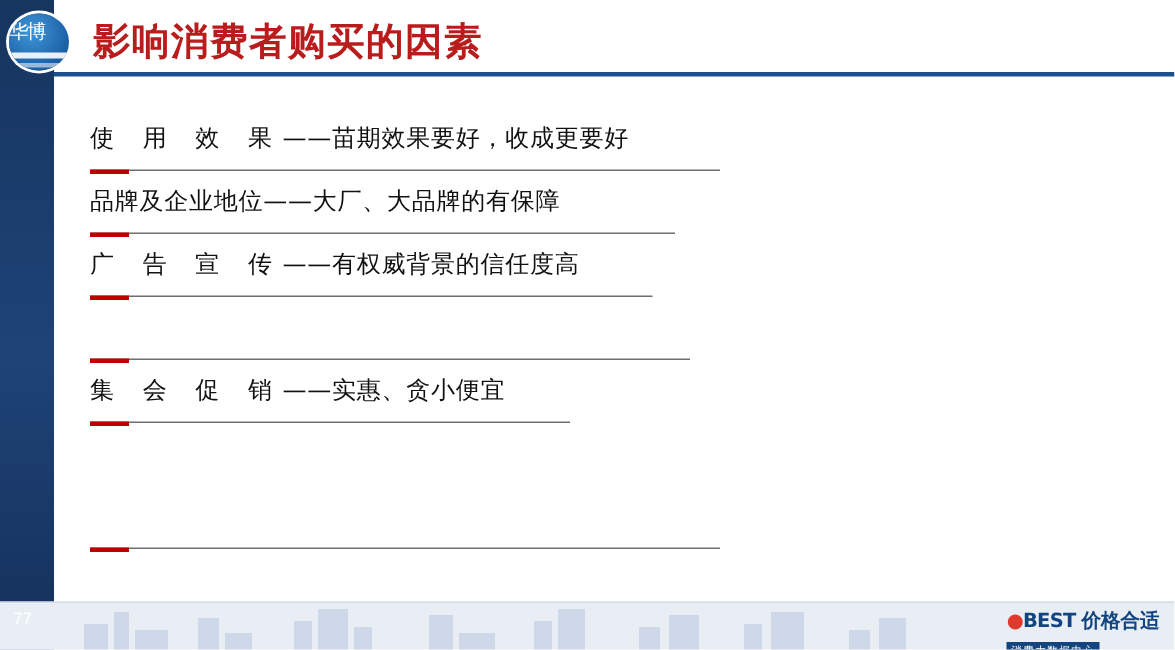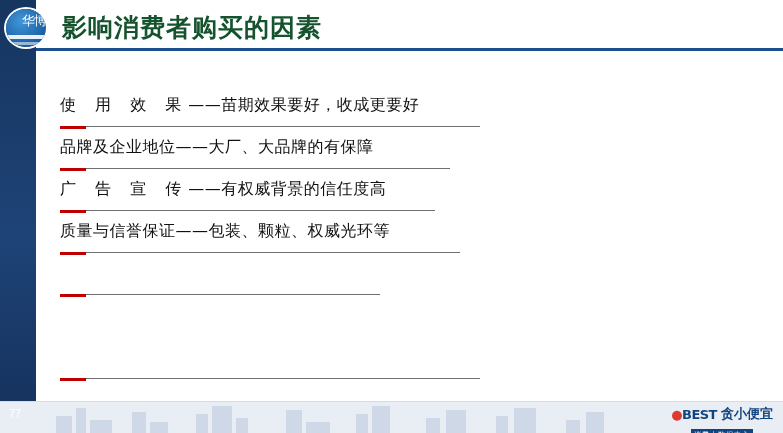--- a/index.html
+++ b/index.html
@@ -48,21 +48,21 @@
     background: #1f6fb8;
     background: radial-gradient(circle at 38% 32%, #3f97d8 0%, #1b5fa5 70%, #16508e 100%);
     box-shadow: 0 0 0 2px #ffffff;
     overflow: hidden;
   }
   .header-logo .glyph {
     position: absolute;
     left: 0;
     top: 3px;
     width: 40px;
-    text-align: right;
+    text-align: left;
     font-size: 13px;
     color: #ffffff;
     font-family: "Liberation Serif", serif;
     letter-spacing: -1px;
   }
   .header-logo .band {
     position: absolute;
     left: 0;
     bottom: 8px;
     width: 40px;
@@ -78,38 +78,38 @@
     height: 3px;
     background: #ffffff;
     opacity: .55;
   }
   .header-title {
     position: absolute;
     left: 62px;
     top: 11px;
     font-size: 25px;
     font-weight: bold;
-    color: #14532d;
+    color: #b91c1c;
     font-family: "DejaVu Sans", sans-serif;
     letter-spacing: 1px;
     white-space: nowrap;
   }
   .header-rule {
     position: absolute;
     left: 36px;
     top: 48px;
     width: 747px;
     height: 3px;
     background: #1b4f8f;
   }
   
   .body-area {
     position: absolute;
     left: 36px;
-    top: 69px;
+    top: 56px;
     width: 747px;
     height: 345px;
   }
   .line {
     position: absolute;
     left: 24px;
     width: 690px;
     height: 34px;
   }
   .line .text {
@@ -171,21 +171,21 @@
     top: 407px;
     font-size: 11px;
     color: #ffffff;
     font-family: "Liberation Sans", sans-serif;
   }
   .brand {
     position: absolute;
     right: 10px;
     top: 405px;
     height: 24px;
-    text-align: center;
+    text-align: left;
   }
   .brand .b-row {
     display: flex;
     align-items: center;
     justify-content: flex-end;
   }
   .brand .b-mark {
     font-size: 13px;
     font-weight: bold;
     color: #12457f;
@@ -244,26 +244,26 @@
       <div class="redbar"></div>
     </div>
 
     <div class="line" style="top:110px">
       <div class="text"><span class="sp">广  告  宣  传</span><span>——</span><span>有权威背景的信任度高</span></div>
       <div class="underline" style="width:375px"></div>
       <div class="redbar"></div>
     </div>
 
     <div class="line" style="top:152px">
-      <div class="text"><span>质量与信誉保证</span><span>——</span><span>包装、颗粒、权威光环等</span></div>
       <div class="underline" style="width:400px"></div>
       <div class="redbar"></div>
     </div>
 
     <div class="line" style="top:194px">
+      <div class="text"><span class="sp">集  会  促  销</span><span>——</span><span>实惠、贪小便宜</span></div>
       <div class="underline" style="width:320px"></div>
       <div class="redbar"></div>
     </div>
 
 
     <div class="line" style="top:278px">
       <div class="underline" style="width:420px"></div>
       <div class="redbar"></div>
     </div>
 
@@ -294,18 +294,18 @@
       <i style="left:530px;width:14px;height:14px"></i>
       <i style="left:550px;width:18px;height:22px"></i>
     </div>
   </div>
 
   <div class="page-num">77</div>
 
   <div class="brand">
     <div class="b-row">
       <span class="b-mark"><span class="dot">●</span><span>BEST</span></span>
-      <span class="b-name">贪小便宜</span>
+      <span class="b-name">价格合适</span>
     </div>
     <div class="b-sub">消费大数据中心</div>
   </div>
 
 </div>
 
 </body></html>

